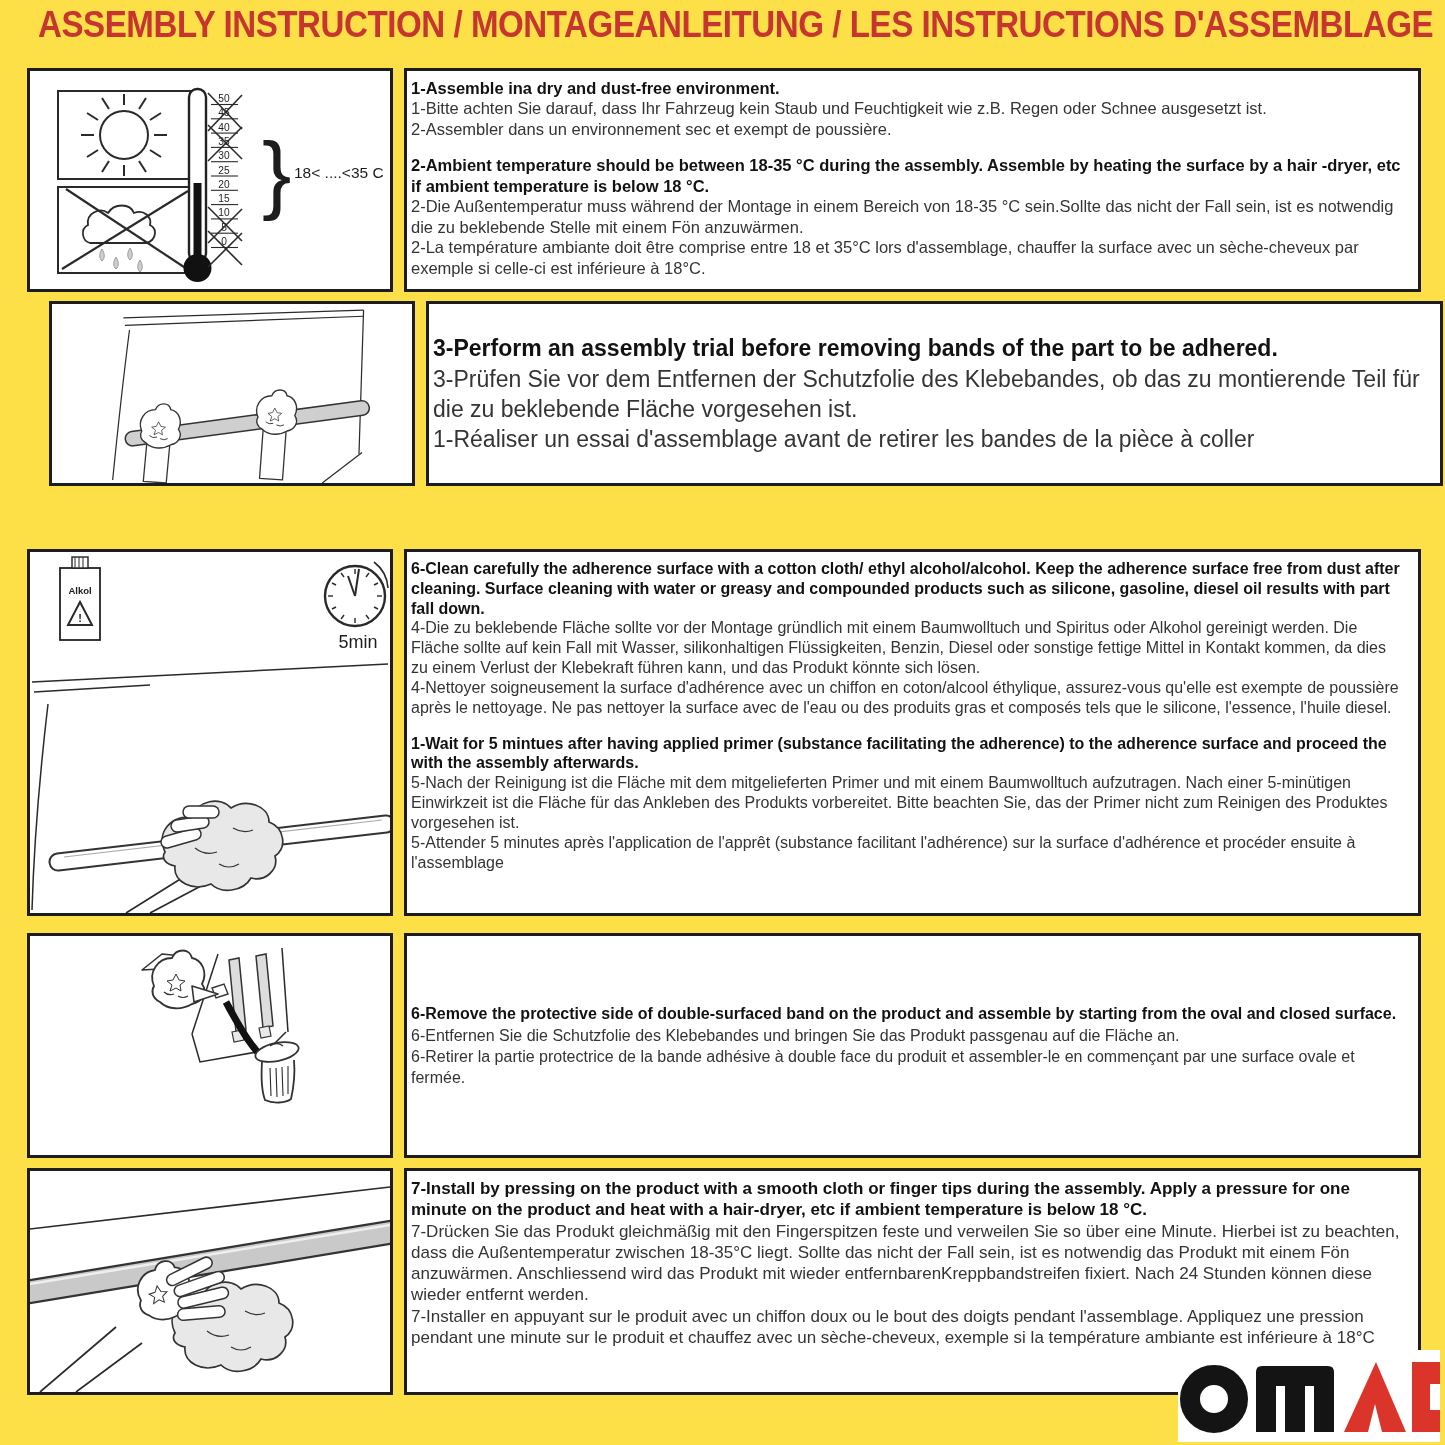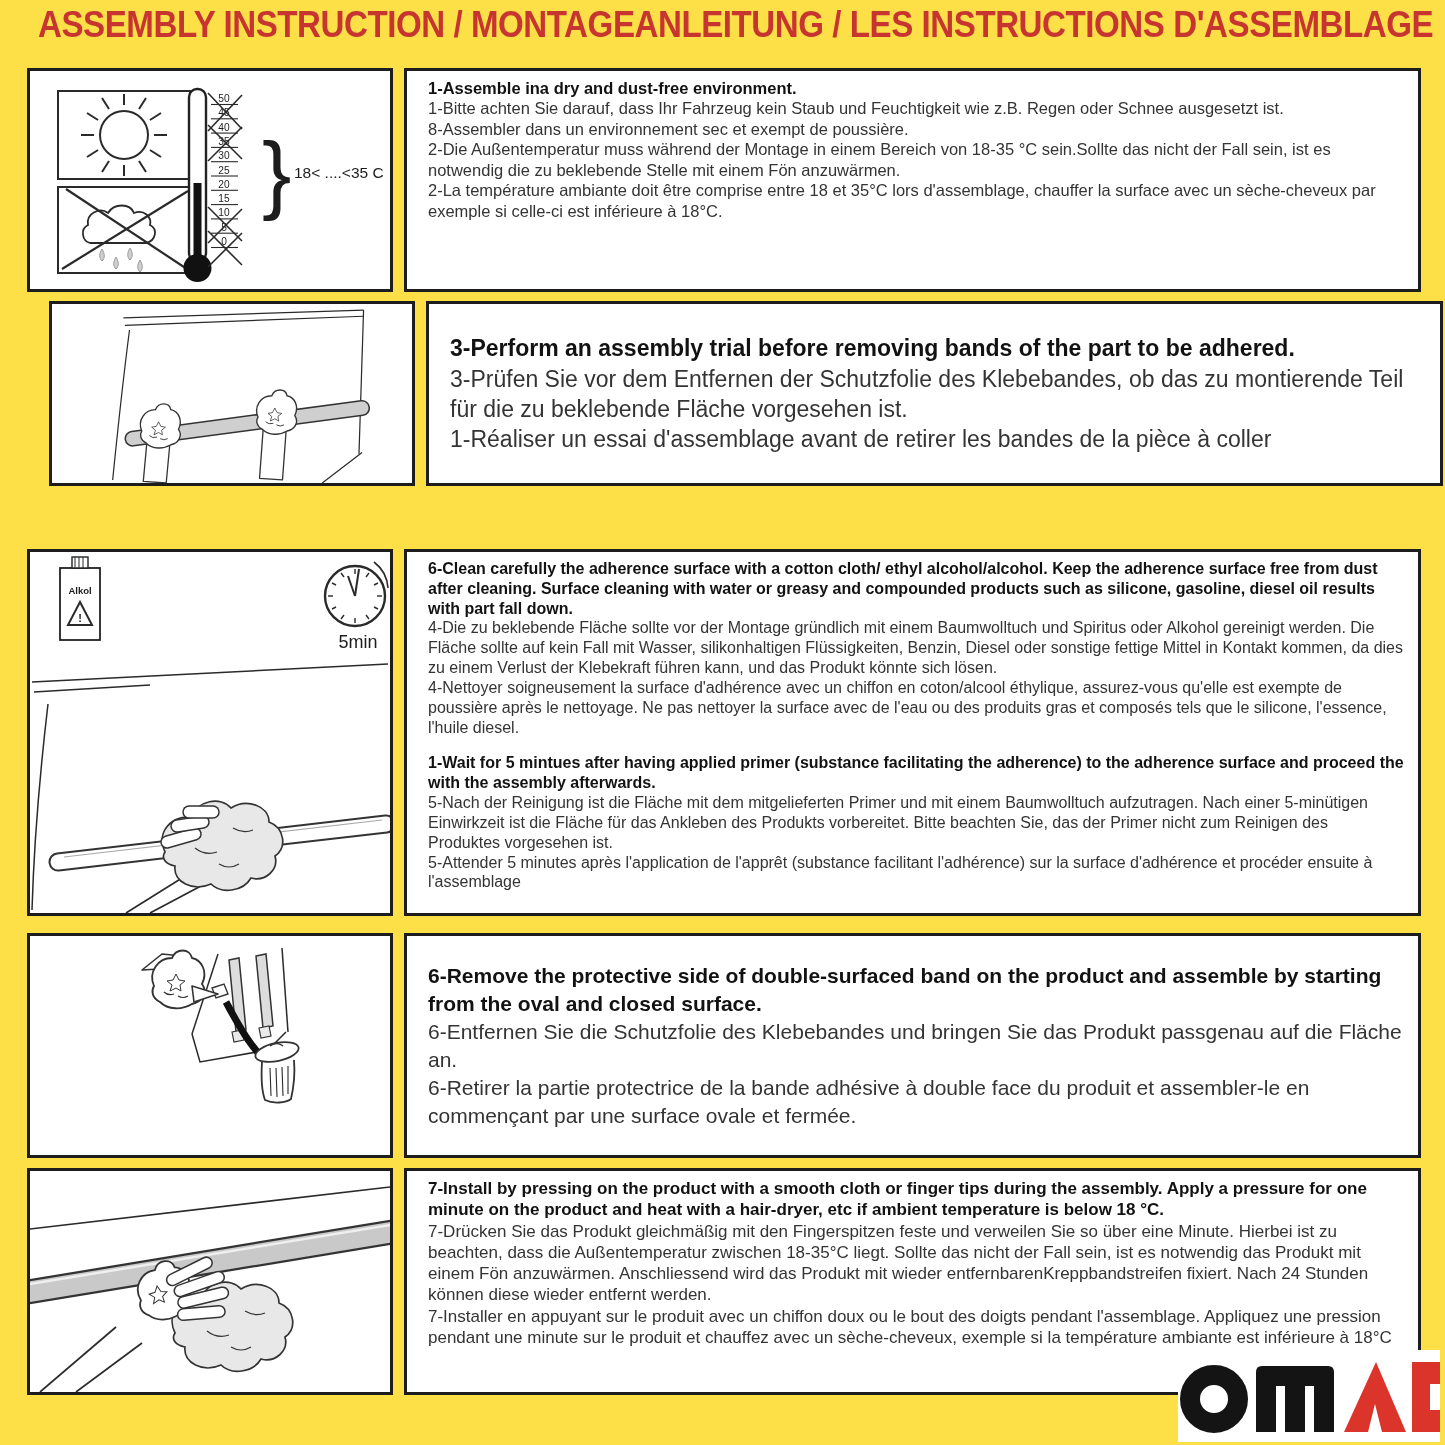--- a/index.html
+++ b/index.html
@@ -13,29 +13,29 @@
   .row{position:absolute;left:0;width:1445px;}
   .r1{top:68px;height:224px;}
   .r2{top:301px;height:185px;margin-left:22px;}
   .r3{top:549px;height:367px;}
   .r4{top:933px;height:225px;}
   .r5{top:1168px;height:227px;}
 
   .box{position:absolute;top:0;bottom:0;border:3px solid #1d1d1d;background:#fff;box-sizing:border-box;}
   .illus{left:27px;width:366px;}
   .illus svg{display:block;width:100%;height:100%;}
-  .txt{left:404px;width:1017px;padding:7px 14px 6px 21px;overflow:hidden;}
+  .txt{left:404px;width:1017px;padding:7px 14px 6px 4px;overflow:hidden;}
   .txt p{margin:0;color:#343434;}
   .txt p.b{font-weight:700;color:#121212;}
   .gap{margin-top:16px !important;}
 
   .t16 p{font-size:16.5px;line-height:1.24;}
   .t160 p{font-size:16px;line-height:1.24;}
   .t17 p{font-size:17px;line-height:1.25;}
-  .t21 p{font-size:21px;line-height:1.34;}
+  .t21 p{font-size:16px;line-height:1.34;}
   .t23 p{font-size:23px;line-height:1.32;}
   .flexc{display:flex;flex-direction:column;justify-content:center;}
 
   svg text{font-family:"Liberation Sans","DejaVu Sans",sans-serif;fill:#1d1d1d;}
   .ink{stroke:#2a2a2a;fill:none;}
 
   .logo{position:absolute;left:1178px;top:1350px;width:262px;height:92px;background:#fff;z-index:5;}
   .logo svg{display:block;width:100%;height:100%;}
   .sr{position:absolute;width:1px;height:1px;overflow:hidden;clip:rect(0 0 0 0);white-space:nowrap;}
 </style>
@@ -125,21 +125,22 @@
               <line x1="212" y1="162" x2="178" y2="196"></line>
           </g>
           <text x="232" y="132" font-size="88" fill="#222">}</text>
           <text x="264" y="107" font-size="15.5">18&lt; ....&lt;35 C</text>
         </g>
       </svg>
     </div>
     <div class="box txt t16">
       <p class="b">1-Assemble ina dry and dust-free environment.</p>
       <p>1-Bitte achten Sie darauf, dass Ihr Fahrzeug kein Staub und Feuchtigkeit wie z.B. Regen oder Schnee ausgesetzt ist.</p>
-      <p>8-Assembler dans un environnement sec et exempt de poussière.</p>
+      <p>2-Assembler dans un environnement sec et exempt de poussière.</p>
+      <p class="b gap">2-Ambient temperature should be between 18-35 °C  during the assembly. Assemble by heating the surface by a hair -dryer, etc if ambient temperature is below 18 °C.</p>
       <p>2-Die Außentemperatur muss während der Montage in einem Bereich von 18-35 °C  sein.Sollte das nicht der Fall sein, ist es notwendig die zu beklebende Stelle mit einem Fön anzuwärmen.</p>
       <p>2-La température ambiante doit être comprise entre 18 et 35°C lors d'assemblage, chauffer la surface avec un sèche-cheveux par exemple si celle-ci est inférieure à 18°C.</p>
     </div>
   </section>
 
   <section class="row r2">
     <div class="box illus">
       <svg viewBox="0 0 360 234">
         <g class="ink" stroke-width="1.6">
           <line x1="38" y1="18" x2="352" y2="8"></line>

